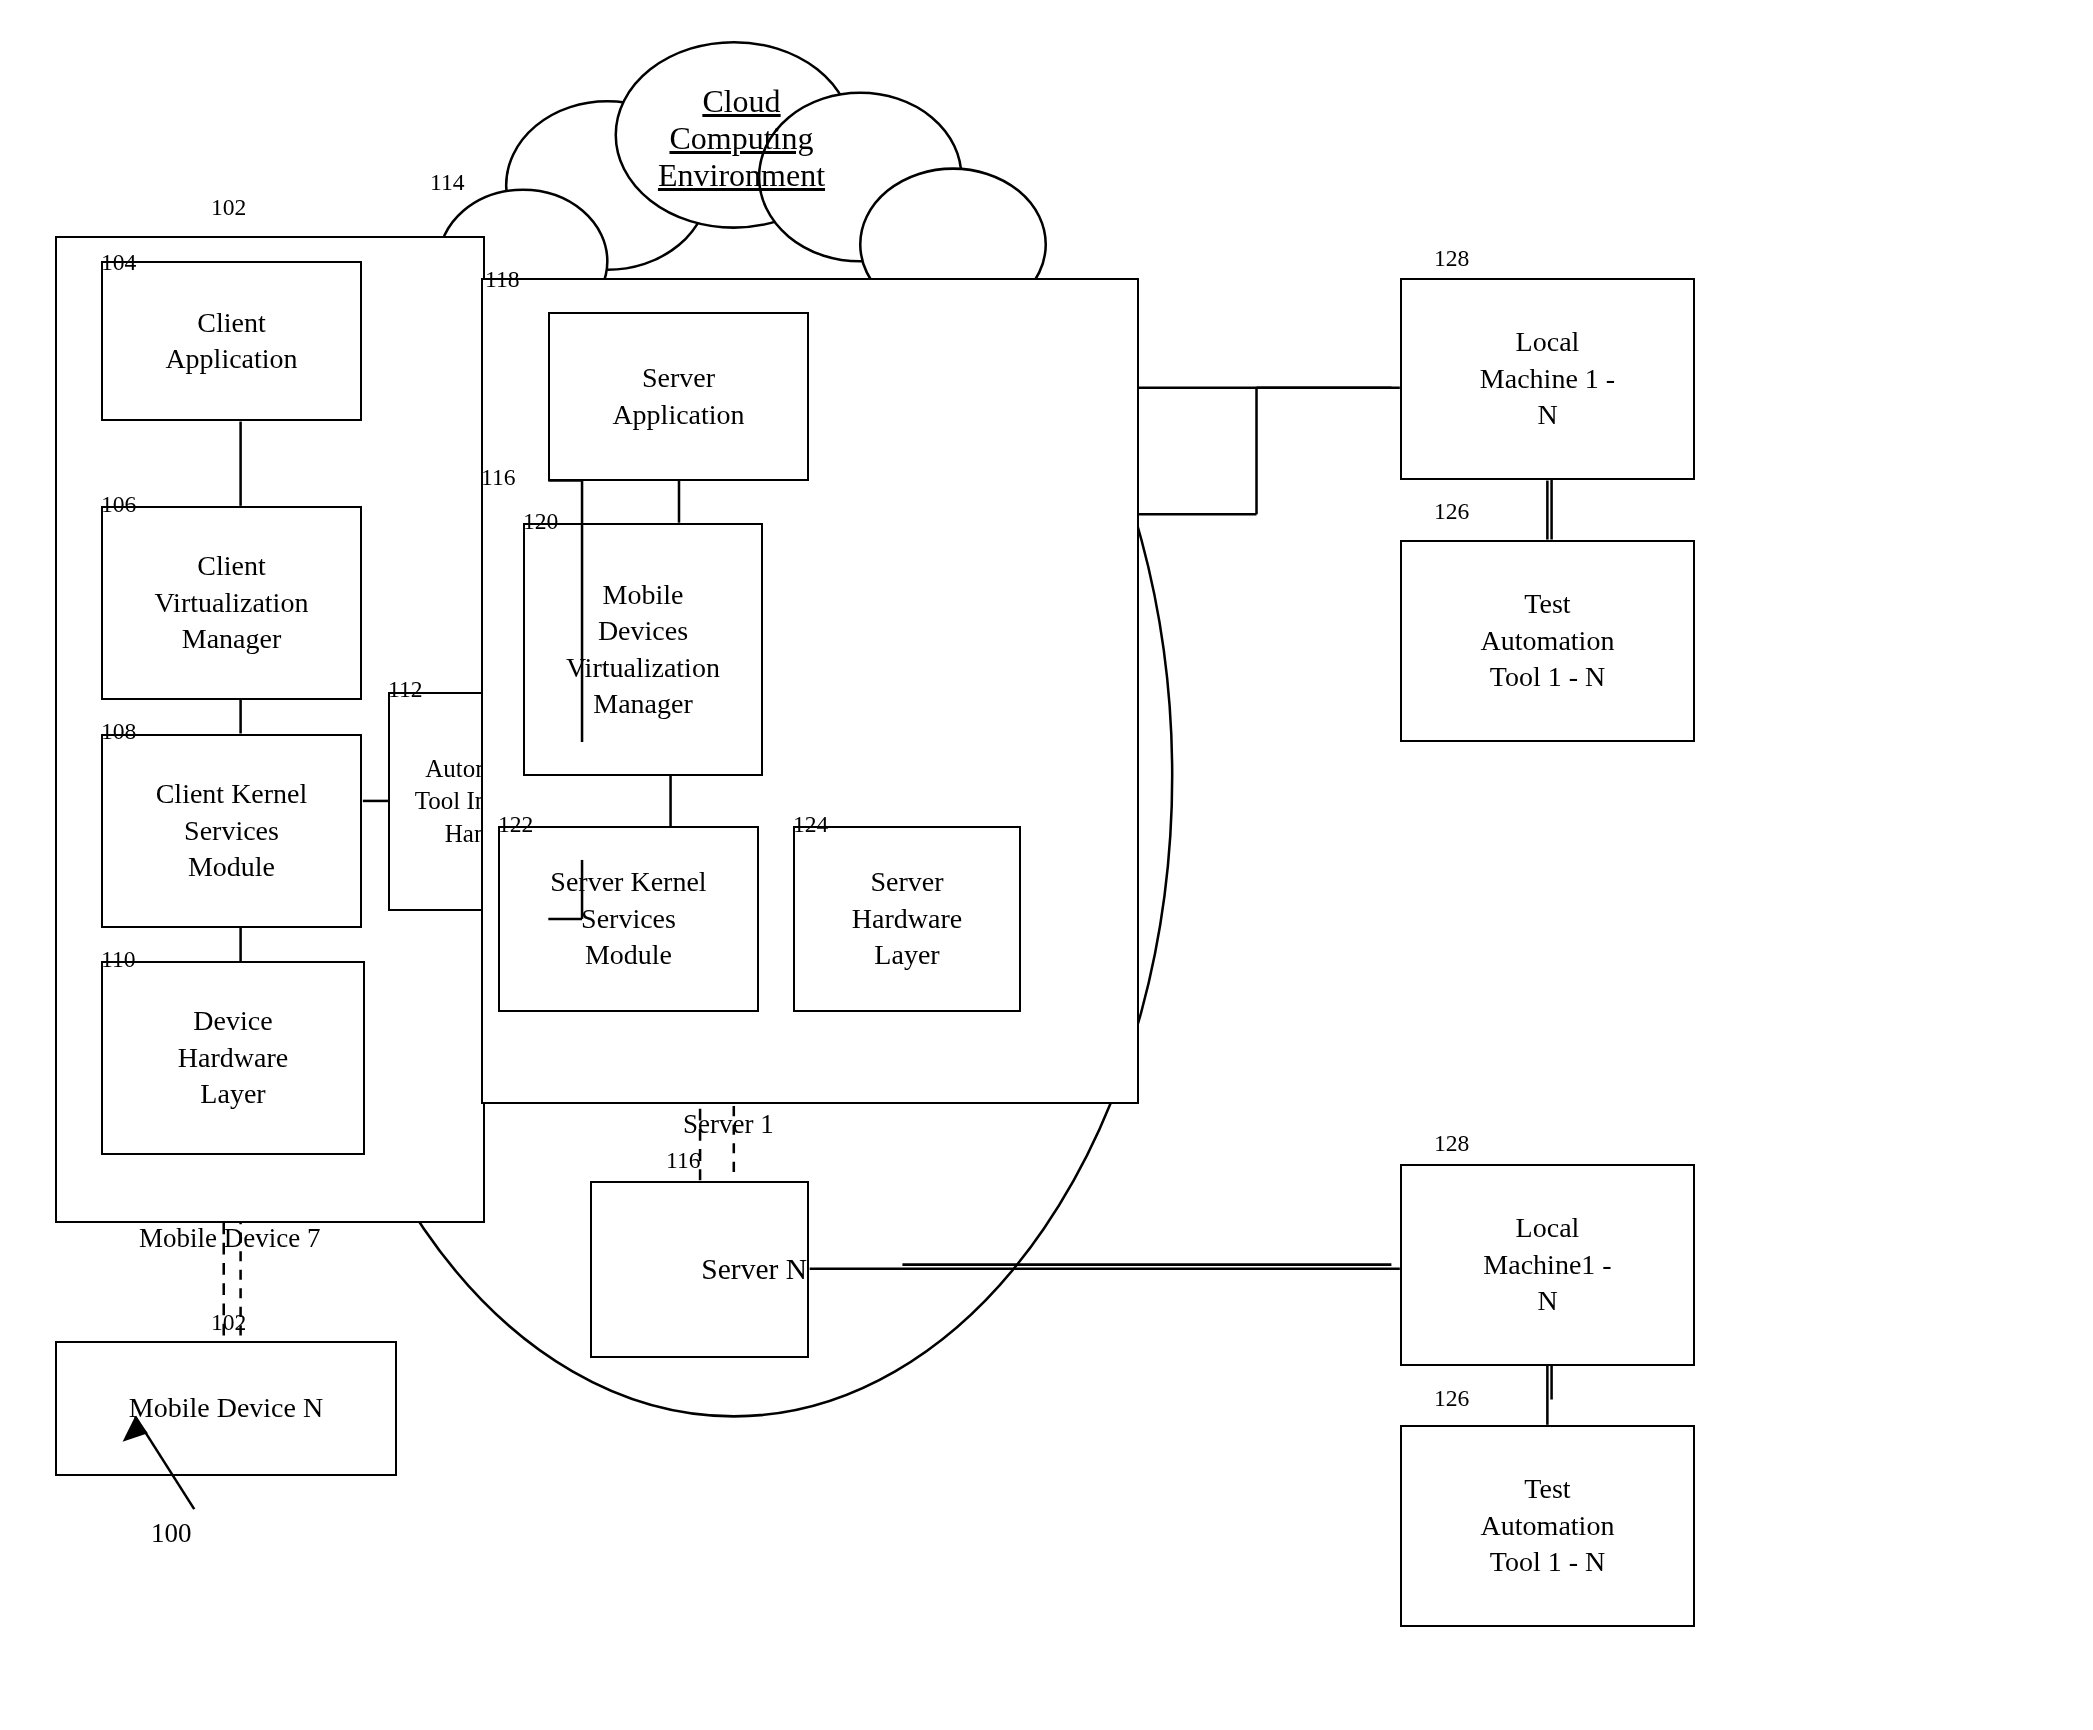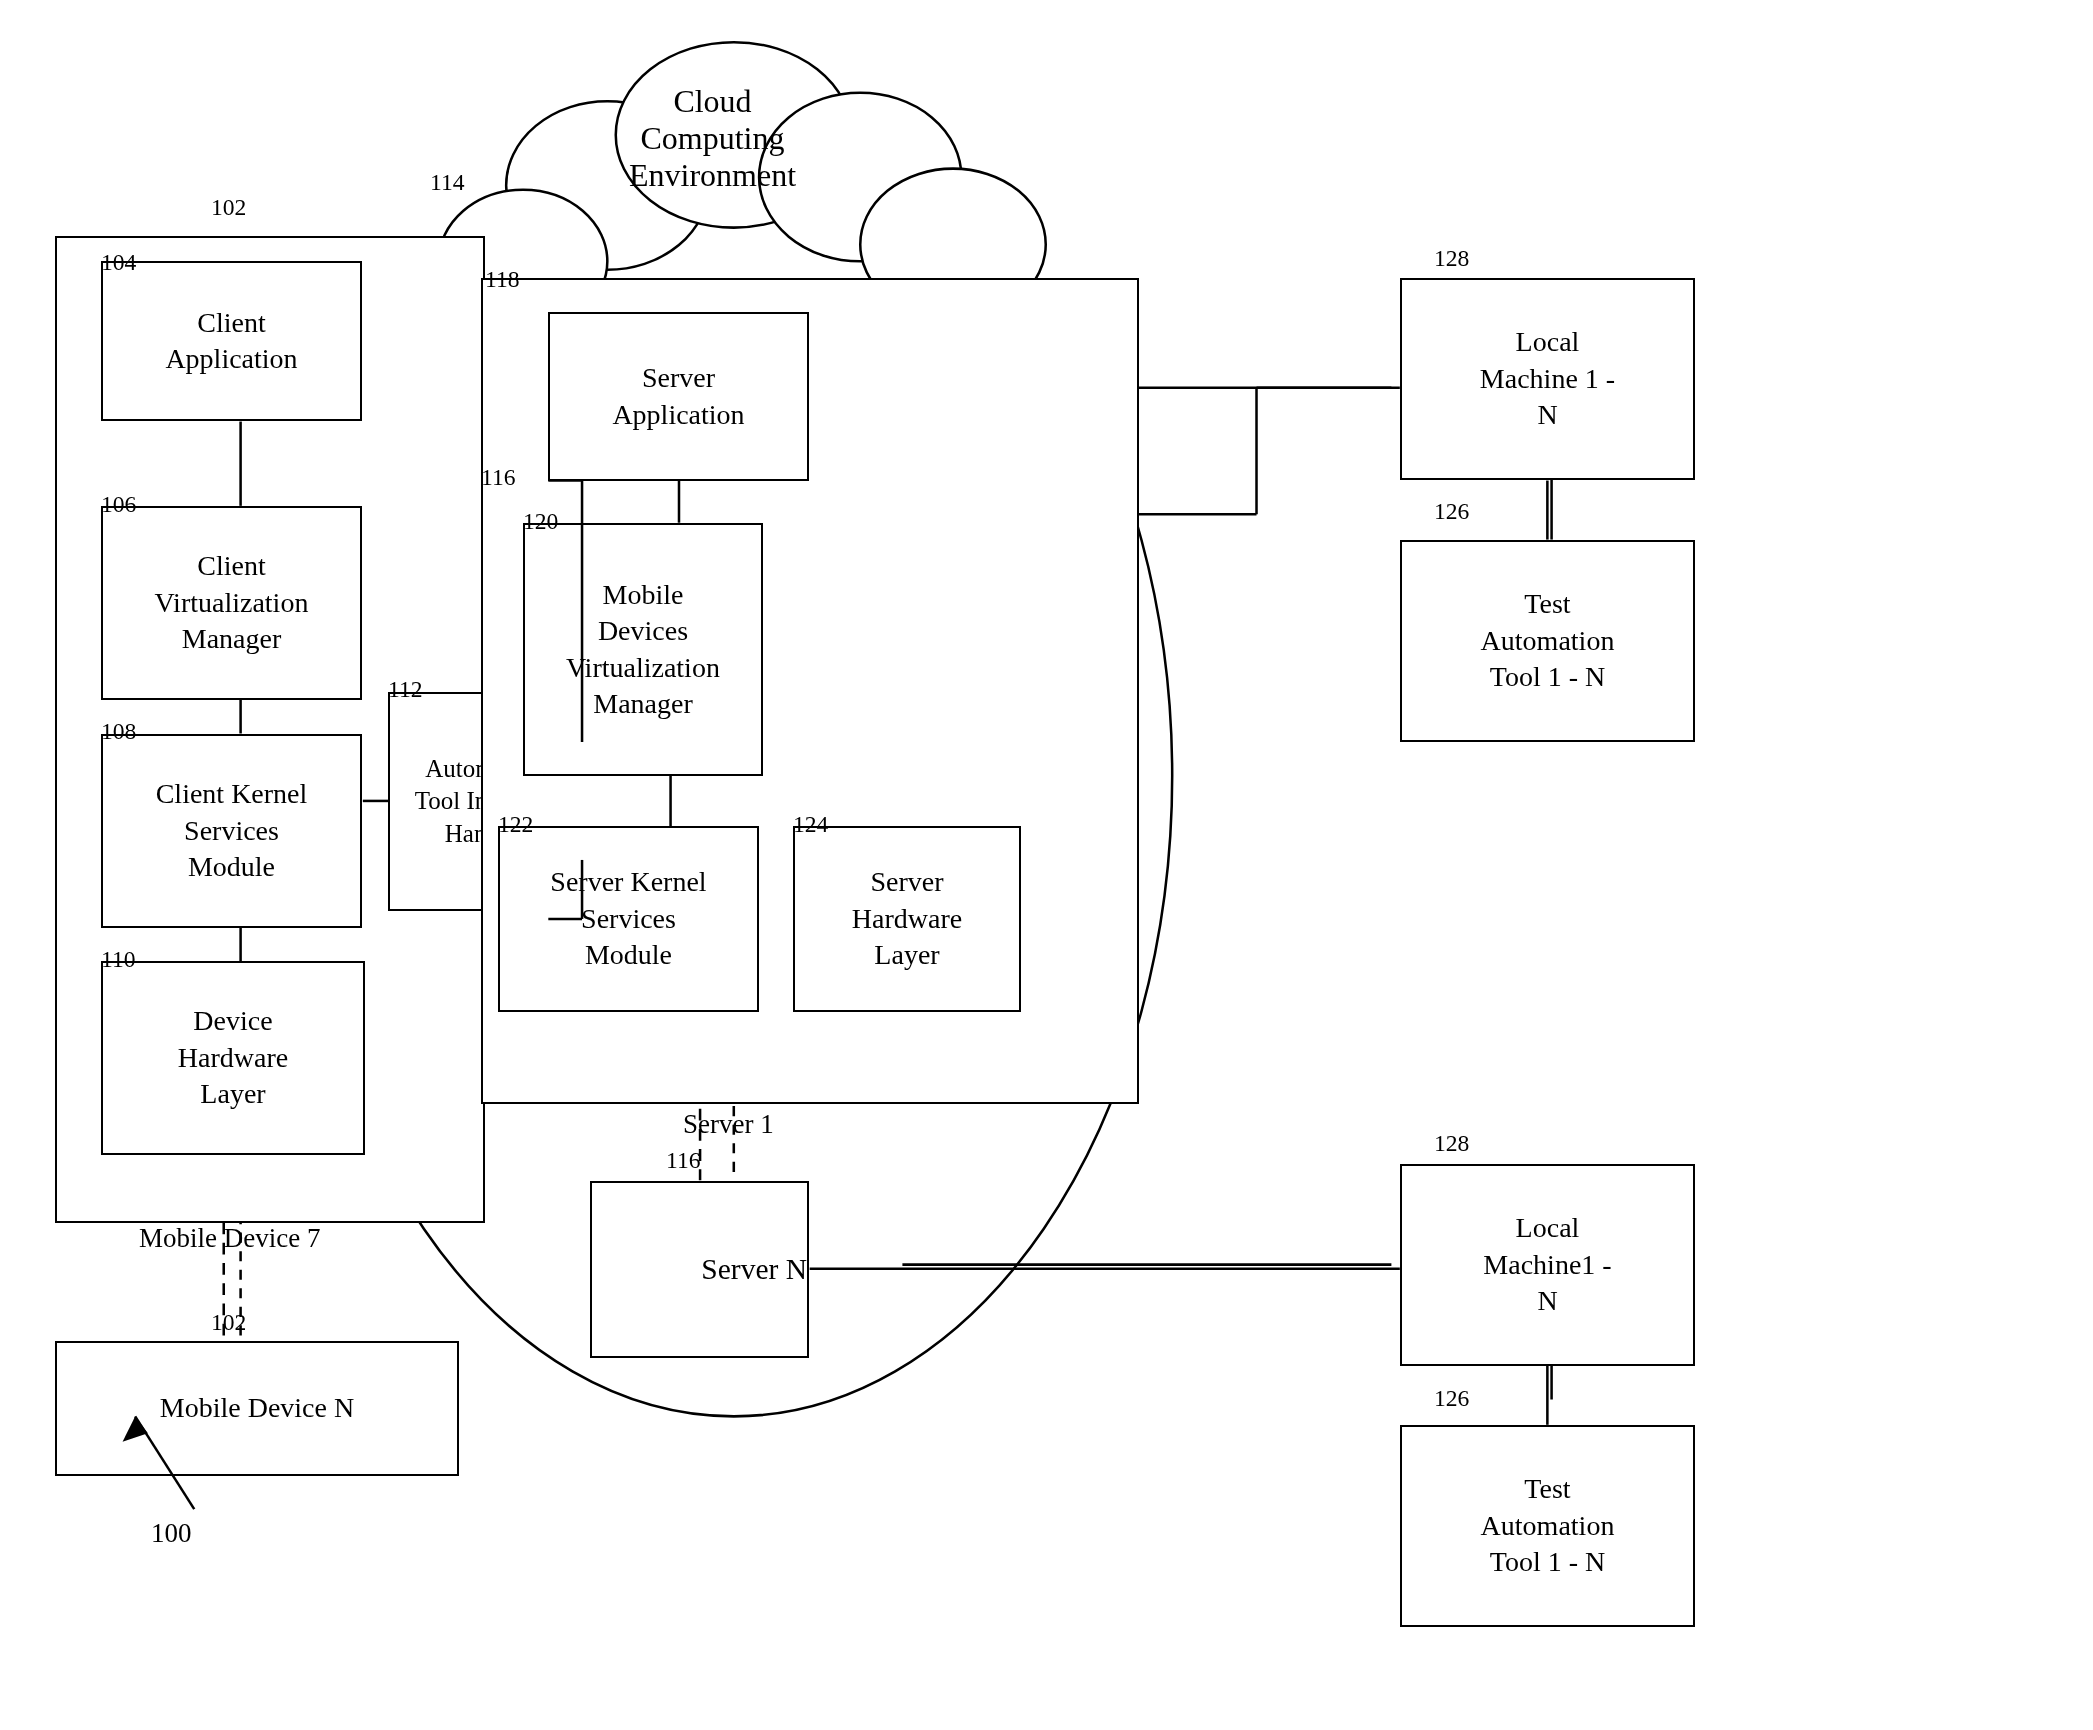--- a/index.html
+++ b/index.html
@@ -135,28 +135,28 @@
   </div>
   <div class="ref-num" style="left:101px; top:946px;">110</div>
 
   <div class="box" style="left:388px; top:692px; width:194px; height:219px;">
     <span style="white-space:pre-line; font-size:25px;">Automation
 Tool Interface
 Handler</span>
   </div>
   <div class="ref-num" style="left:388px; top:676px;">112</div>
 
-  <div class="box" style="left:55px; top:1341px; width:404px; height:135px;">
+  <div class="box" style="left:55px; top:1341px; width:342px; height:135px;">
     <span style="font-size:28px;">Mobile Device N</span>
   </div>
   <div class="ref-num" style="left:211px; top:1309px;">102</div>
 
   <div class="ref-num" style="left:135px; top:1518px; font-size:27px;margin-left:16px;">100</div>
 
-  <div class="label" style="left:544px; top:46px; font-size:32px; text-align:center; white-space:pre-line; width:337px;">
+  <div class="label" style="left:573px; top:46px; font-size:32px; text-align:center; white-space:pre-line; width:337px;text-decoration:underline;">
     <span style="white-space:pre-line;">Cloud
 Computing
 Environment</span>
   </div>
   <div class="ref-num" style="left:430px; top:169px;">114</div>
 
   <div class="box outer-box" style="left:481px; top:278px; width:658px; height:826px;">
   </div>
   <div class="label" style="left:683px; top:1109px; font-size:27px;">Server 1</div>
   <div class="ref-num" style="left:485px; top:266px;">118</div>

